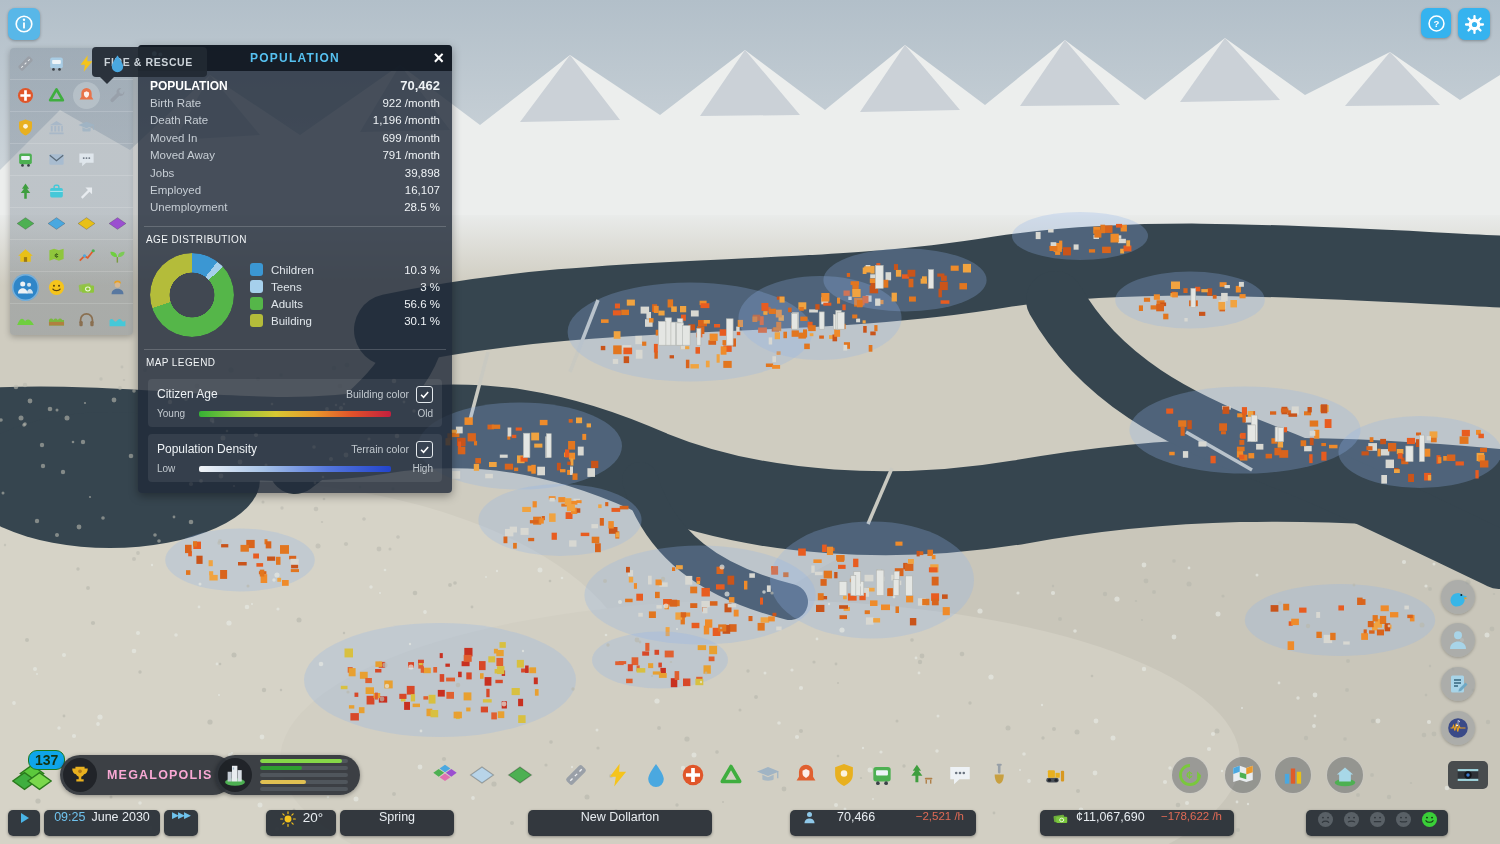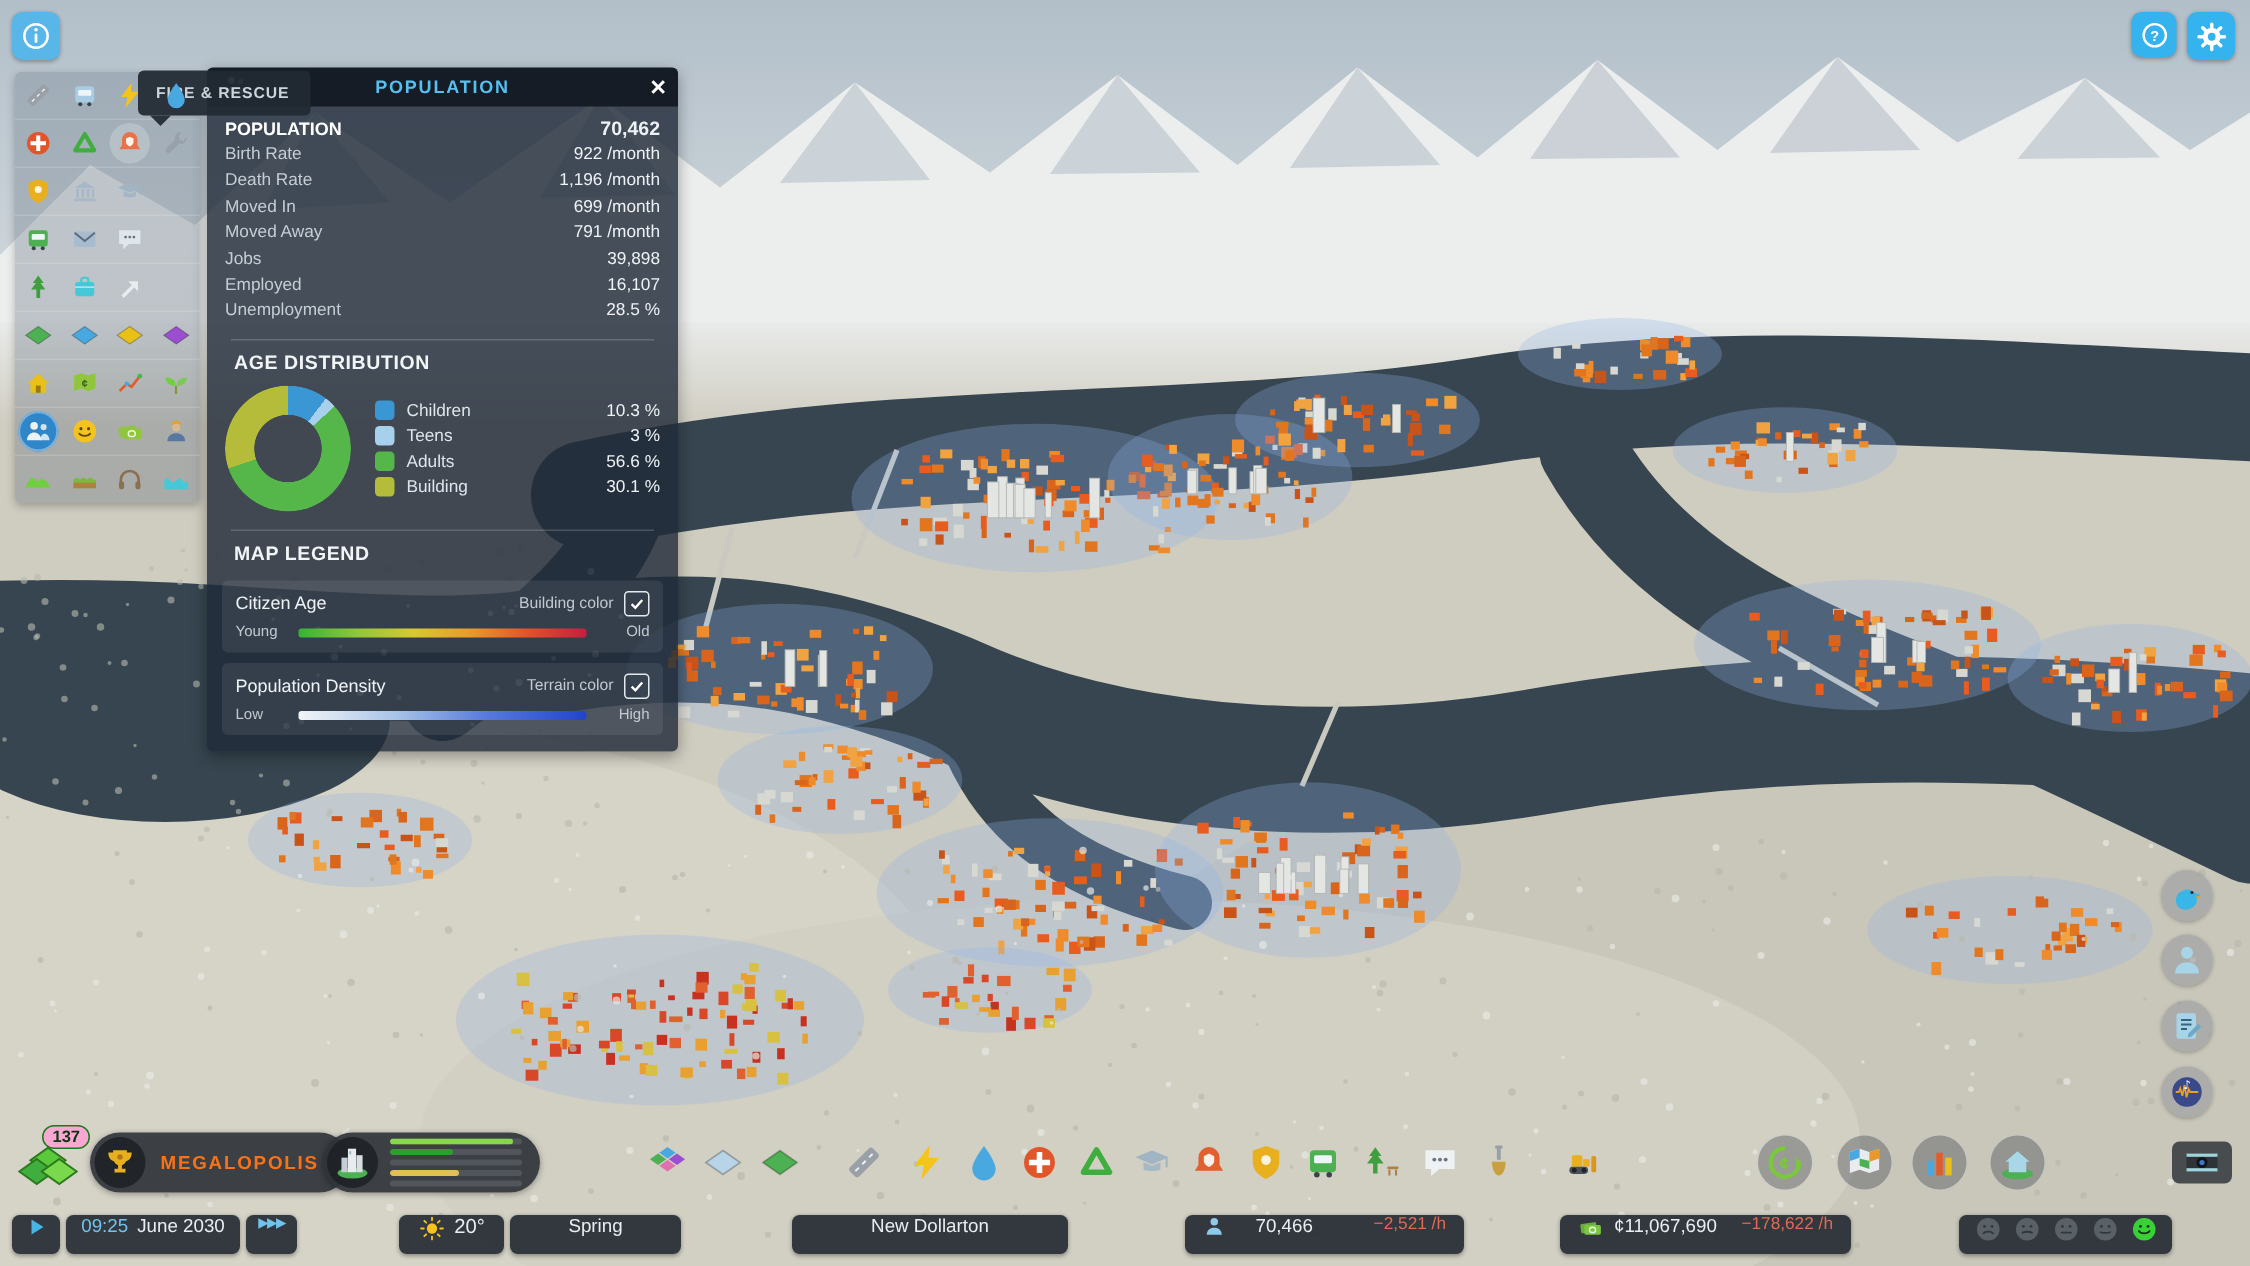--- a/index.html
+++ b/index.html
@@ -36,22 +36,22 @@
     padding:0 8px;position:relative;}
   #pop-title{flex:1;text-align:center;font-size:12px;font-weight:bold;letter-spacing:1.2px;color:#56c1f0;}
   #pop-close{position:absolute;right:8px;top:1px;font-size:18px;font-weight:bold;color:#fff;cursor:pointer;line-height:24px;}
   #pop-hicon{position:absolute;left:10px;top:3px;z-index:40;}
   .stats{padding:6px 12px 8px;}
   .stat-row{display:flex;justify-content:space-between;height:17.4px;align-items:center;
     font-size:11.5px;color:#c6cdd4;}
   .stat-row .v{color:#eef2f5;}
   .stat-row.main{color:#fff;font-weight:bold;font-size:12px;}
   .stat-row.main .v{font-size:13px;}
-  .sect{border-top:1px solid rgba(255,255,255,.18);margin:2px 16px 0;padding:7px 2px 4px;
-    font-size:13px;font-weight:bold;letter-spacing:.4px;color:#f2f5f7;}
+  .sect{border-top:1px solid rgba(255,255,255,.18);margin:2px 6px 0;padding:7px 2px 4px;
+    font-size:10px;font-weight:normal;letter-spacing:.4px;color:#f2f5f7;}
   .agewrap{display:flex;padding:4px 12px 10px;align-items:center;}
   #donut{width:84px;height:84px;border-radius:50%;flex:none;
     -webkit-mask:radial-gradient(circle closest-side,transparent 53%,#000 54%);
     mask:radial-gradient(circle closest-side,transparent 53%,#000 54%);}
   .agelegend{flex:1;margin-left:16px;}
   .age-row{display:flex;align-items:center;height:17px;font-size:11.5px;}
   .age-chip{width:13px;height:13px;border-radius:3px;margin-right:8px;flex:none;}
   .age-label{flex:1;color:#dfe5ea;}
   .age-val{color:#eef2f5;}
   .lcard{margin:7px 10px;background:rgba(255,255,255,.08);border-radius:4px;padding:6px 9px 8px;}
@@ -66,29 +66,29 @@
   .gradbar{flex:1;height:6px;border-radius:2px;margin:0 6px;}
   
   .sidebtn{position:absolute;left:1441px;width:34px;height:34px;border-radius:50%;
     background:rgba(148,153,156,.55);display:flex;align-items:center;justify-content:center;cursor:pointer;
     box-shadow:0 1px 3px rgba(0,0,0,.25);}
   
   #milestone{position:absolute;left:60px;top:755px;height:40px;padding:0 20px 0 3px;border-radius:21px;
     background:rgba(47,51,57,.92);display:flex;align-items:center;box-shadow:0 1px 4px rgba(0,0,0,.35);}
   .circ34{width:34px;height:34px;border-radius:50%;background:rgba(30,33,38,.9);
     display:flex;align-items:center;justify-content:center;flex:none;}
-  #milestone-label{margin-left:10px;font-size:12.5px;font-weight:bold;letter-spacing:1.2px;color:#f97316;}
+  #milestone-label{margin-left:10px;font-size:12.5px;font-weight:bold;letter-spacing:1.2px;color:#f9a8d4;}
   #xpwidget{position:absolute;left:215px;top:755px;width:145px;height:40px;border-radius:21px;
     background:rgba(47,51,57,.92);display:flex;align-items:center;padding:0 12px 0 3px;box-sizing:border-box;
     box-shadow:0 1px 4px rgba(0,0,0,.35);}
   #xpbars{flex:1;margin-left:8px;display:flex;flex-direction:column;gap:3px;}
   .xptrack{height:4px;border-radius:2px;background:#50565c;overflow:hidden;}
   .xpfill{height:100%;border-radius:2px;}
   #tilesbadge{position:absolute;left:12px;top:756px;width:44px;height:42px;cursor:pointer;}
-  #tilescount{position:absolute;left:16px;top:-6px;background:#f9a8d4;color:#123312;font-size:11px;
+  #tilescount{position:absolute;left:16px;top:-6px;background:#0ea5e9;color:#123312;font-size:14px;
     font-weight:bold;padding:1px 6px;border-radius:9px;border:1.5px solid #1c7a1c;}
   
   .tbicon{position:absolute;top:761px;width:28px;height:28px;margin-left:-14px;display:flex;
     align-items:center;justify-content:center;cursor:pointer;}
   .tbcircle{position:absolute;top:757px;width:36px;height:36px;margin-left:-18px;border-radius:50%;
     background:rgba(70,76,82,.40);box-shadow:0 0 0 1px rgba(200,205,210,.25);}
   #camerabtn{position:absolute;left:1448px;top:761px;width:40px;height:28px;border-radius:5px;
     background:rgba(40,45,51,.8);display:flex;align-items:center;justify-content:center;cursor:pointer;}
   
   .blue{color:#6fc3ee;}

